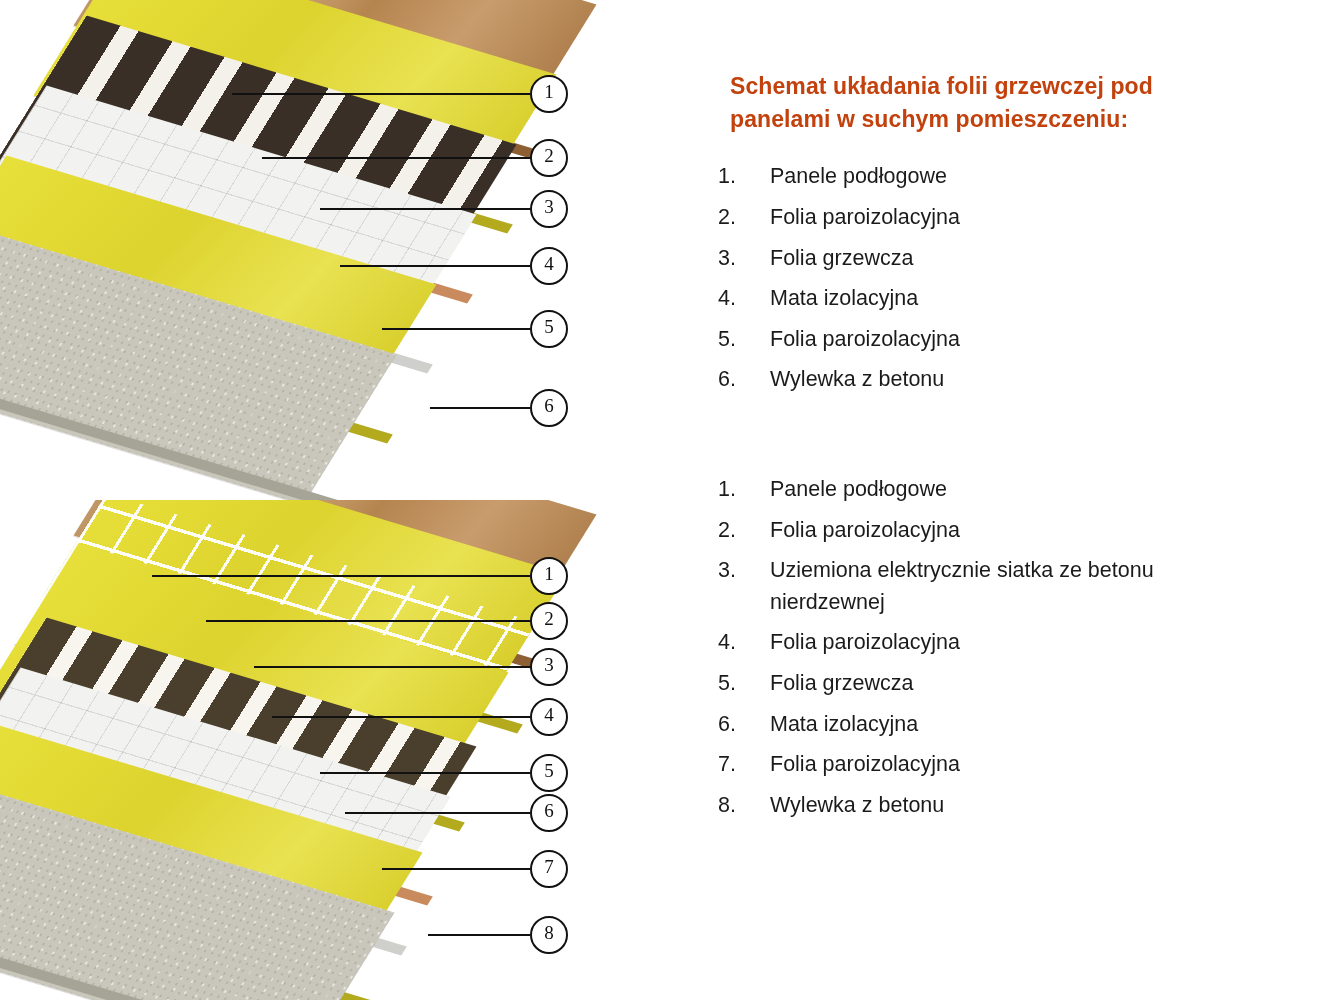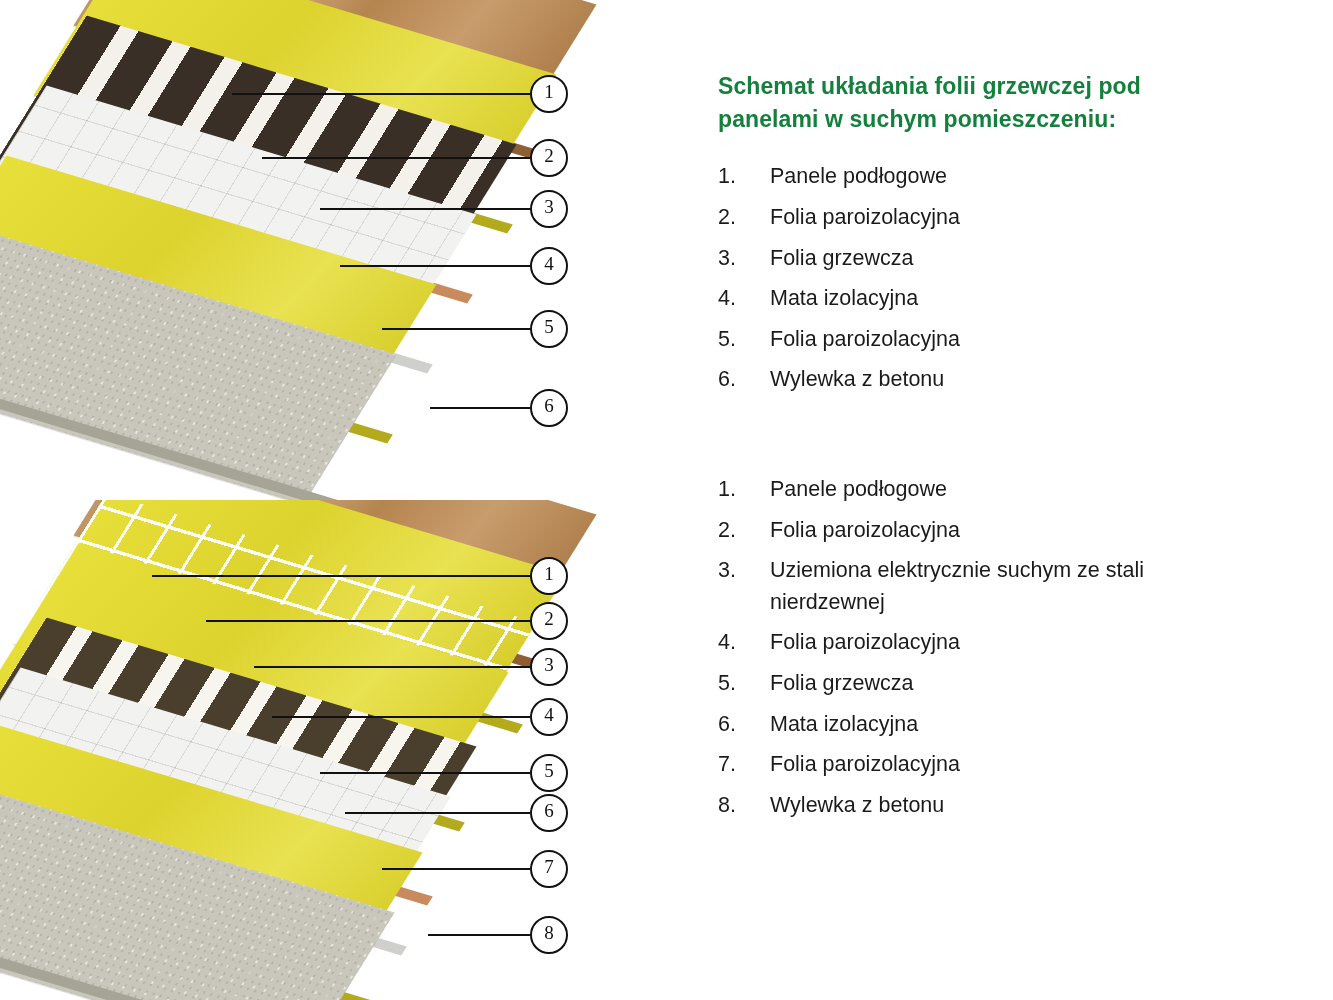--- a/index.html
+++ b/index.html
@@ -141,26 +141,26 @@
     left: 718px;
     top: 0;
     width: 600px;
     height: 1000px;
   }
   .block { position: absolute; left: 0; width: 520px; }
   .block.dry { top: 70px; }
   .block.wet { top: 474px; }
 
   .block h2 {
-    margin: 0 0 26px 0;
+    margin: 0 0 26px 12px;
     font-size: 23px;
     line-height: 1.42;
     font-weight: bold;
     letter-spacing: 0.1px;
-    color: #15803d;
+    color: #c2410c;
   }
   .block ol {
     margin: 0;
     padding: 0;
     list-style: none;
   }
   .block li {
     position: relative;
     font-size: 21.5px;
     line-height: 1.47;
@@ -363,21 +363,21 @@
         <li>
           <span class="num">1.</span>
           <span>Panele podłogowe</span>
         </li>
         <li>
           <span class="num">2.</span>
           <span>Folia paroizolacyjna</span>
         </li>
         <li>
           <span class="num">3.</span>
-          <span>Uziemiona elektrycznie suchym ze stali nierdzewnej</span>
+          <span>Uziemiona elektrycznie siatka ze betonu nierdzewnej</span>
         </li>
         <li>
           <span class="num">4.</span>
           <span>Folia paroizolacyjna</span>
         </li>
         <li>
           <span class="num">5.</span>
           <span>Folia grzewcza</span>
         </li>
         <li>

